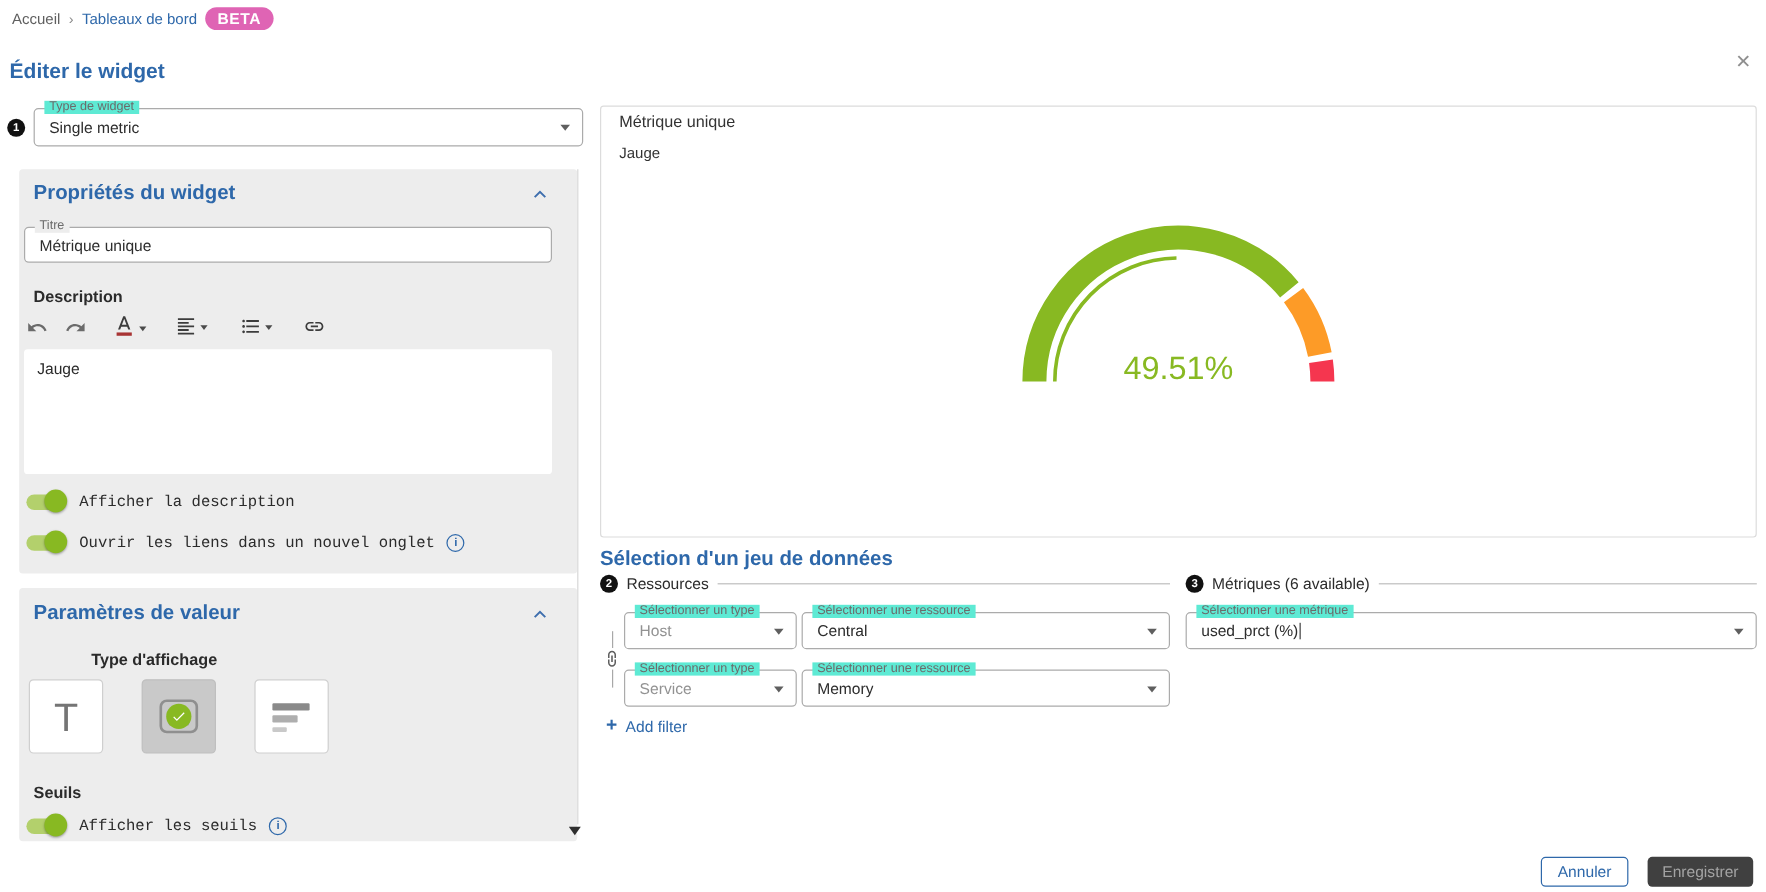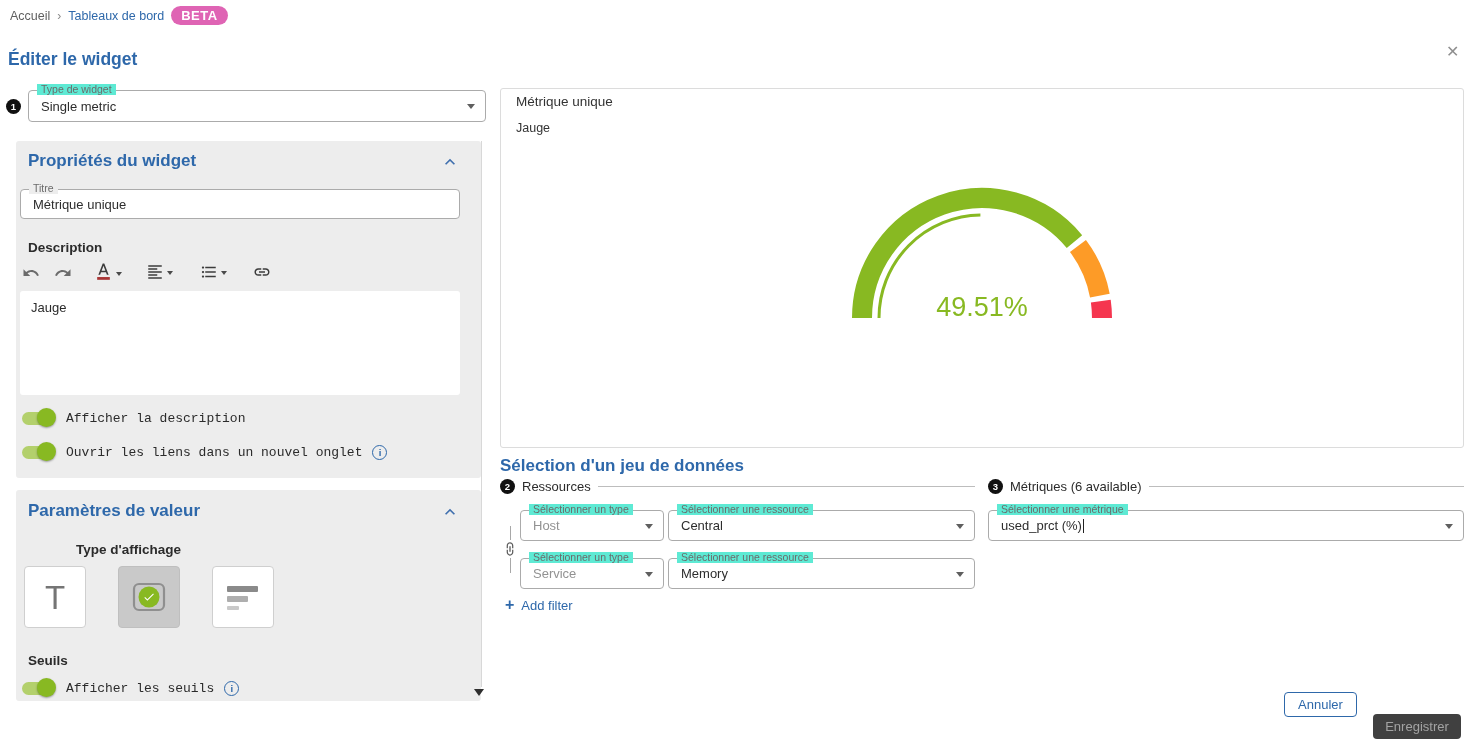--- a/index.html
+++ b/index.html
@@ -293,16 +293,16 @@
     <span class="step inline">3</span>
     <span class="legend-label">Métriques (6 available)</span>
     <span class="legend-line"></span>
   </div>
   <div class="field" style="left:988px;top:510px;width:476px;height:31px;">
     <span class="flabel">Sélectionner une métrique</span>
     <span class="fvalue"><span>used_prct (%)</span><span class="text-cursor"></span></span>
     <span class="caret"></span>
   </div>
 
-  <button class="btn-outline" style="left:1284px;top:692px;width:73px;height:25px;">Annuler</button>
+  <button class="btn-outline" style="left:1284px;top:714px;width:73px;height:25px;">Annuler</button>
   <button class="btn-disabled" style="left:1373px;top:714px;width:88px;height:25px;">Enregistrer</button>
 
 </div>
 
 </body></html>

